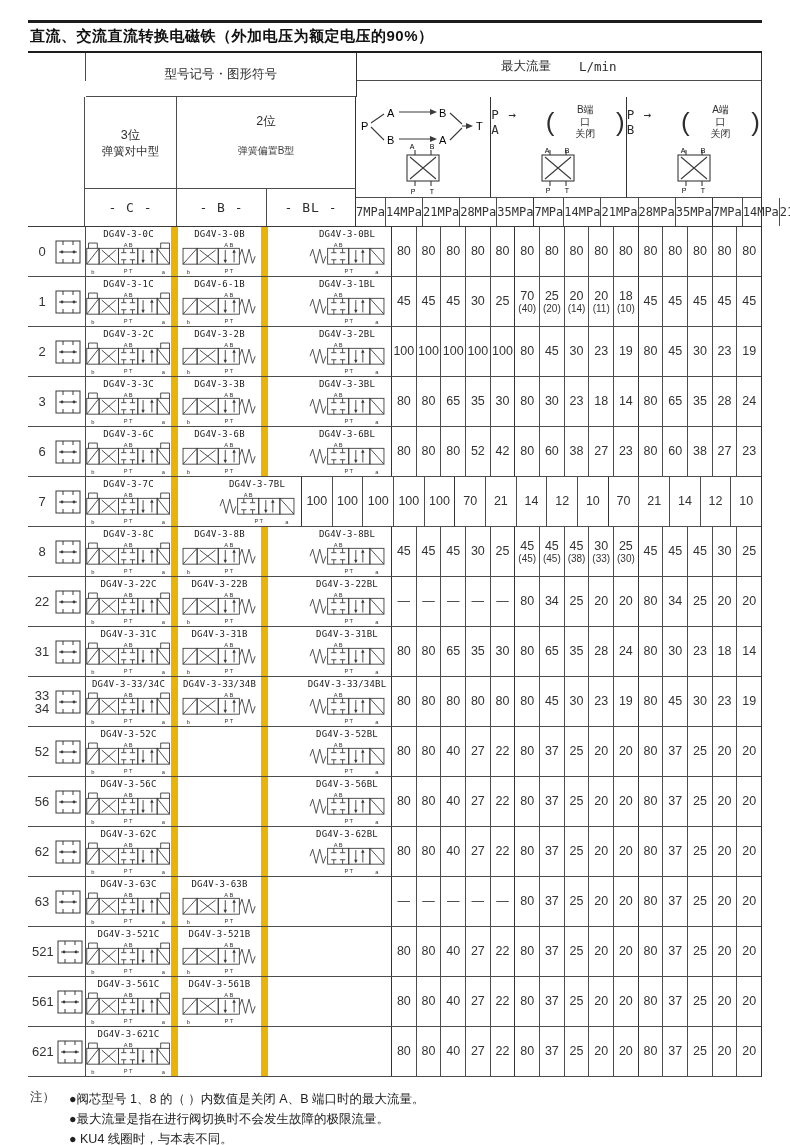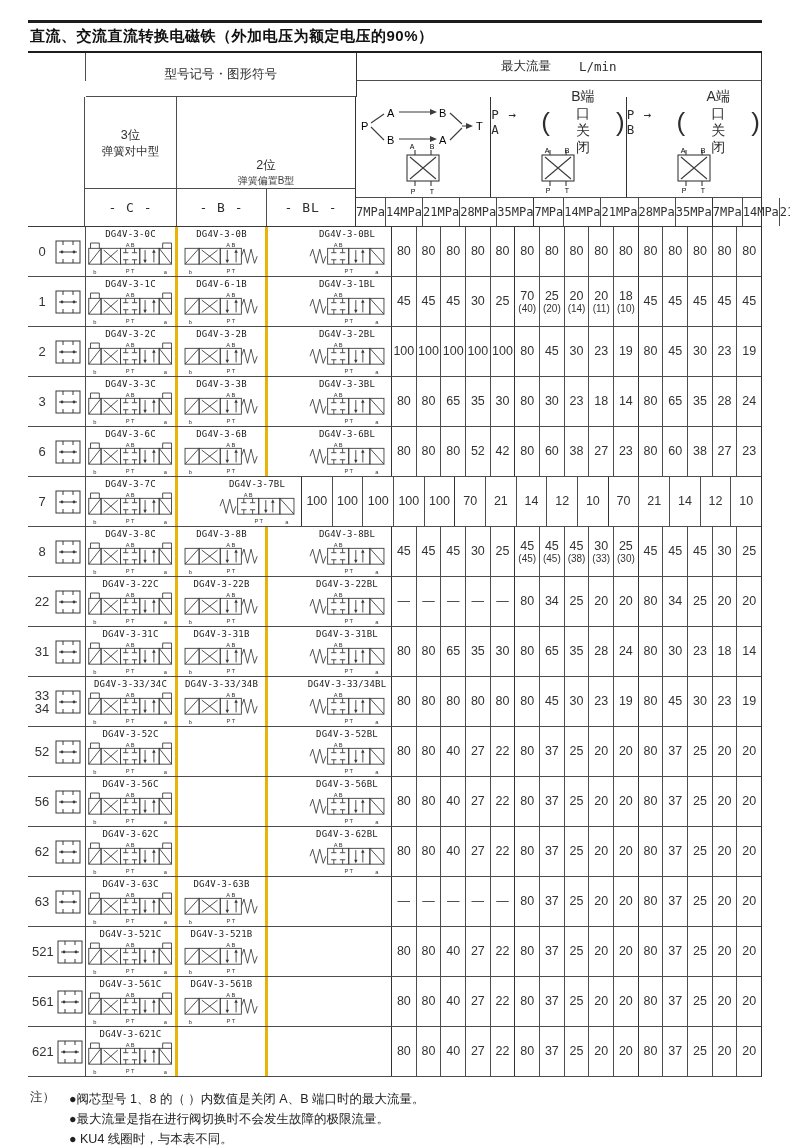--- a/index.html
+++ b/index.html
@@ -31,51 +31,51 @@
 
   .model-sec { width: 271px; height: 44px; font-size: 12.5px; border-bottom: 1px solid #4d4d4d; border-right: 1.5px solid #333; }
   .flow-sec  { width: 405px; height: 28px; font-size: 12.5px; border-bottom: 1px solid #4d4d4d; border-right:none; gap: 28px; }
   .flow-sec .unit { font-family: "DejaVu Sans Mono", monospace; font-size: 12.5px; }
 
   .left-sub { width: 271px; }
   .right-sub { width: 405px; }
 
   .lrow1 { height: 92px; }
   .c3 { width: 92px; flex-direction: column; justify-content:center; border-bottom: 1px solid #4d4d4d; }
-  .c2 { width: 179px; flex-direction: column; justify-content:flex-end; padding-top: 16px; gap: 0; border-bottom: 1px solid #4d4d4d; border-right: 1.5px solid #333; }
+  .c2 { width: 179px; flex-direction: column; justify-content:flex-start; padding-top: 16px; gap: 14px; border-bottom: 1px solid #4d4d4d; border-right: 1.5px solid #333; }
   .pos-label { font-size: 12.5px; }
   .sub-label { font-size: 11.5px; }
   .sub-label.small { font-size: 10px; color:#3c3c3c; }
 
   .lrow2 { height: 37px; }
   .lc, .lb { width: 92px; } .lb { width: 90px; }
   .lbl { width: 89px; border-right: 1.5px solid #333; }
   .lc, .lb, .lbl { font-size: 13px; font-family: "DejaVu Sans Mono", monospace; letter-spacing: 1px; }
 
   .rrow1 { height: 101px; }
   .gcell { flex: 1; border-right: 1.5px solid #333; border-bottom: 1px solid #4d4d4d;
            display:flex; flex-direction:column; align-items:center; justify-content:flex-start; padding-top: 2px; }
   .gcell:last-child { border-right: none; }
   .gtext { display:flex; align-items:center; justify-content:center; gap: 19px; height: 46px; }
   .gprefix { font-size: 12.5px; letter-spacing: 1px; font-family:"DejaVu Sans Mono", monospace; }
   .bracket { font-size: 26px; font-weight: 300; line-height: 1; color:#2e2e2e; padding: 0 1px; }
-  .bwords { display:flex; flex-direction:column; font-size: 14px; line-height: 1.2; text-align:center; }
+  .bwords { display:flex; flex-direction:column; font-size: 10px; line-height: 1.2; text-align:center; }
 
   .rrow2 { height: 28px; }
   .pcell { flex: 1; border-right: 1px solid #4d4d4d; display:flex; align-items:center; justify-content:center;
            font-size: 12px; color:#333; font-family:"DejaVu Sans Mono", monospace; }
   .pcell.thick { border-right: 1.5px solid #333; }
   .pcell:last-child { border-right: none; }
 
   
   .trow { height: 50px; border-bottom: 1px solid #4d4d4d; }
   .scell { width: 58px; border-right: 1px solid #4d4d4d; display:flex; align-items:center; justify-content:flex-start; padding-left: 4px; gap: 3px; }
   .snum { min-width: 20px; text-align:center; font-size: 13px; white-space: pre-line; line-height: 13px; color:#333; }
   .sicon svg { display:block; }
-  .mcell { display:flex; flex-direction:column; align-items:center; justify-content:center; border-right: 3px solid #eab308; padding-top: 1px; }
+  .mcell { display:flex; flex-direction:column; align-items:center; justify-content:center; border-right: 7px solid #eab308; padding-top: 1px; }
   .mc { width: 92px; } .mb { width: 90px; }
   .mbl { width: 89px; border-right: 1.5px solid #333; margin-left: 35px; }
   .mname { font-size: 9px; font-family: "DejaVu Sans Mono", monospace; letter-spacing: 0.2px; color:#222; line-height: 11px; }
   .vicon svg { display:block; }
   .vcell { flex: 1; border-right: 1px solid #4d4d4d; display:flex; flex-direction:column; align-items:center; justify-content:center;
            font-size: 12.5px; color:#333; line-height: 13px; }
   .vcell.thick { border-right: 1.5px solid #333; }
   .vcell:last-child { border-right: none; }
   .vparen { font-size: 10px; line-height: 11px; }
 

